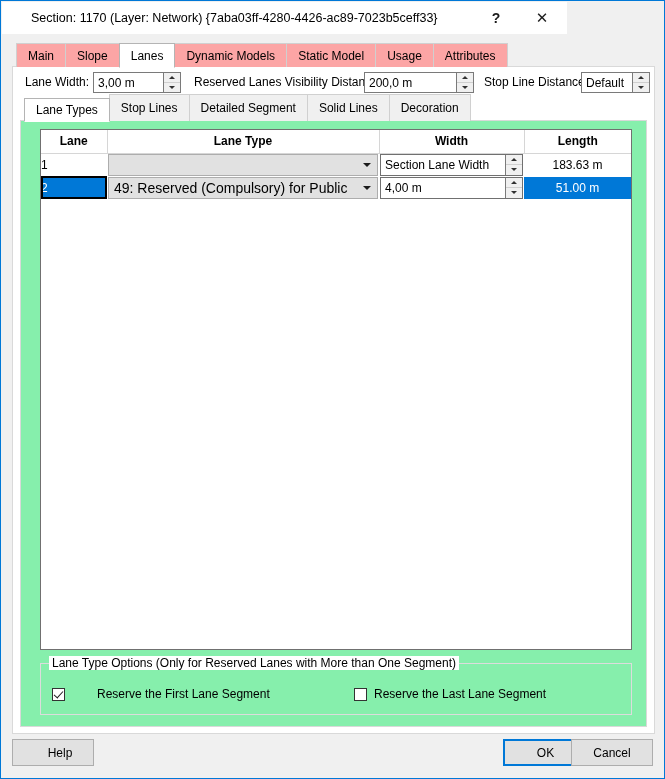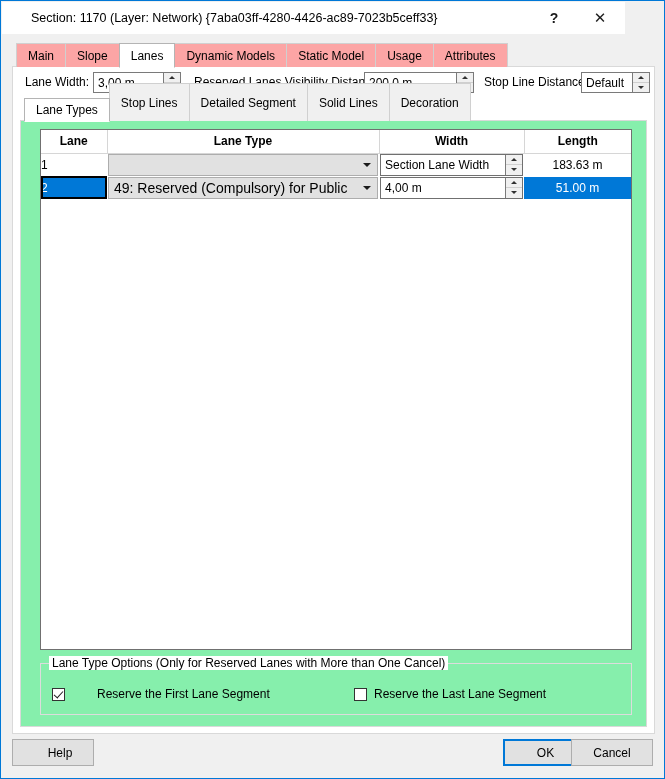--- a/index.html
+++ b/index.html
@@ -15,21 +15,21 @@
     position: relative;
     width: 665px; height: 779px;
     background: #f0f0f0;
     border: 1px solid #0078d7;
     overflow: hidden;
   }
 
   
   #titlebar {
     position: absolute; left: 1px; top: 1px;
-    width: 623px; height: 32px;
+    width: 565px; height: 32px;
     background: #ffffff;
     display: flex; align-items: center;
   }
   #title-text {
     margin-left: 29px;
     font-size: 12.5px;
     color: #000;
     white-space: nowrap;
   }
   .tb-btn {
@@ -127,21 +127,21 @@
   .arrow-dn { border-top: 3px solid #303030; }
 
   
   #inner-tabs {
     position: absolute; left: 11px; top: 31px;
     height: 23px;
     display: flex; align-items: flex-end;
     z-index: 5;
   }
   .itab {
-    height: 38px;
+    height: 27px;
     padding: 0 11px;
     display: flex; align-items: center;
     background: #f0f0f0;
     border: 1px solid #d0d0d0;
     border-bottom: none;
     margin-right: -1px;
     font-size: 12px;
     white-space: nowrap;
   }
   .itab.active {
@@ -450,21 +450,21 @@
                   </div>
                 </div>
               </td>
               <td class="c-length">51.00 m</td>
             </tr>
           </tbody>
         </table>
       </div>
 
       <div id="groupbox">
-        <div id="gb-title">Lane Type Options (Only for Reserved Lanes with More than One Cancel)</div>
+        <div id="gb-title">Lane Type Options (Only for Reserved Lanes with More than One Segment)</div>
         <div class="chkrow" id="chk1">
           <span class="chkbox checked"></span>
           <span>Reserve the First Lane Segment</span>
         </div>
         <div class="chkrow" id="chk2">
           <span class="chkbox"></span>
           <span>Reserve the Last Lane Segment</span>
         </div>
       </div>
 

